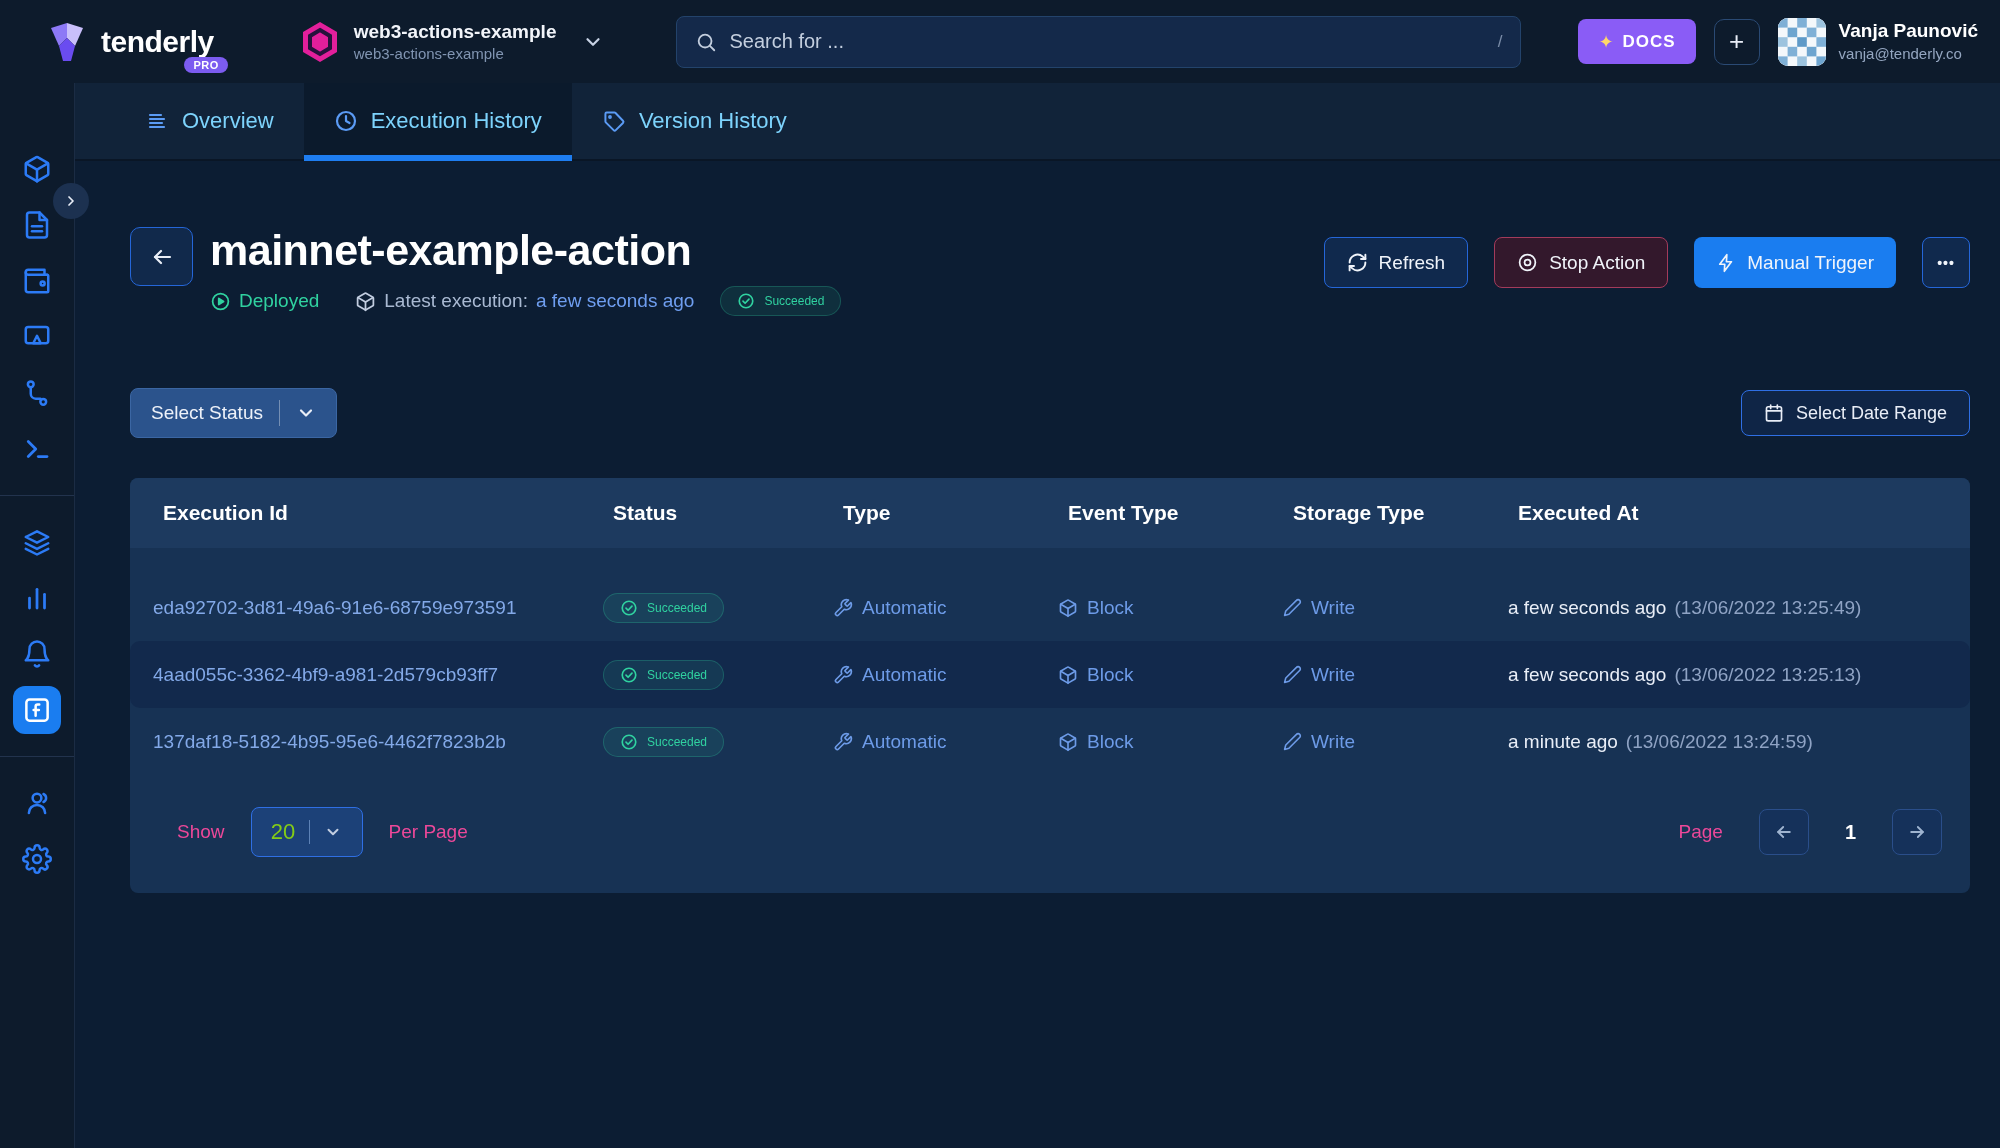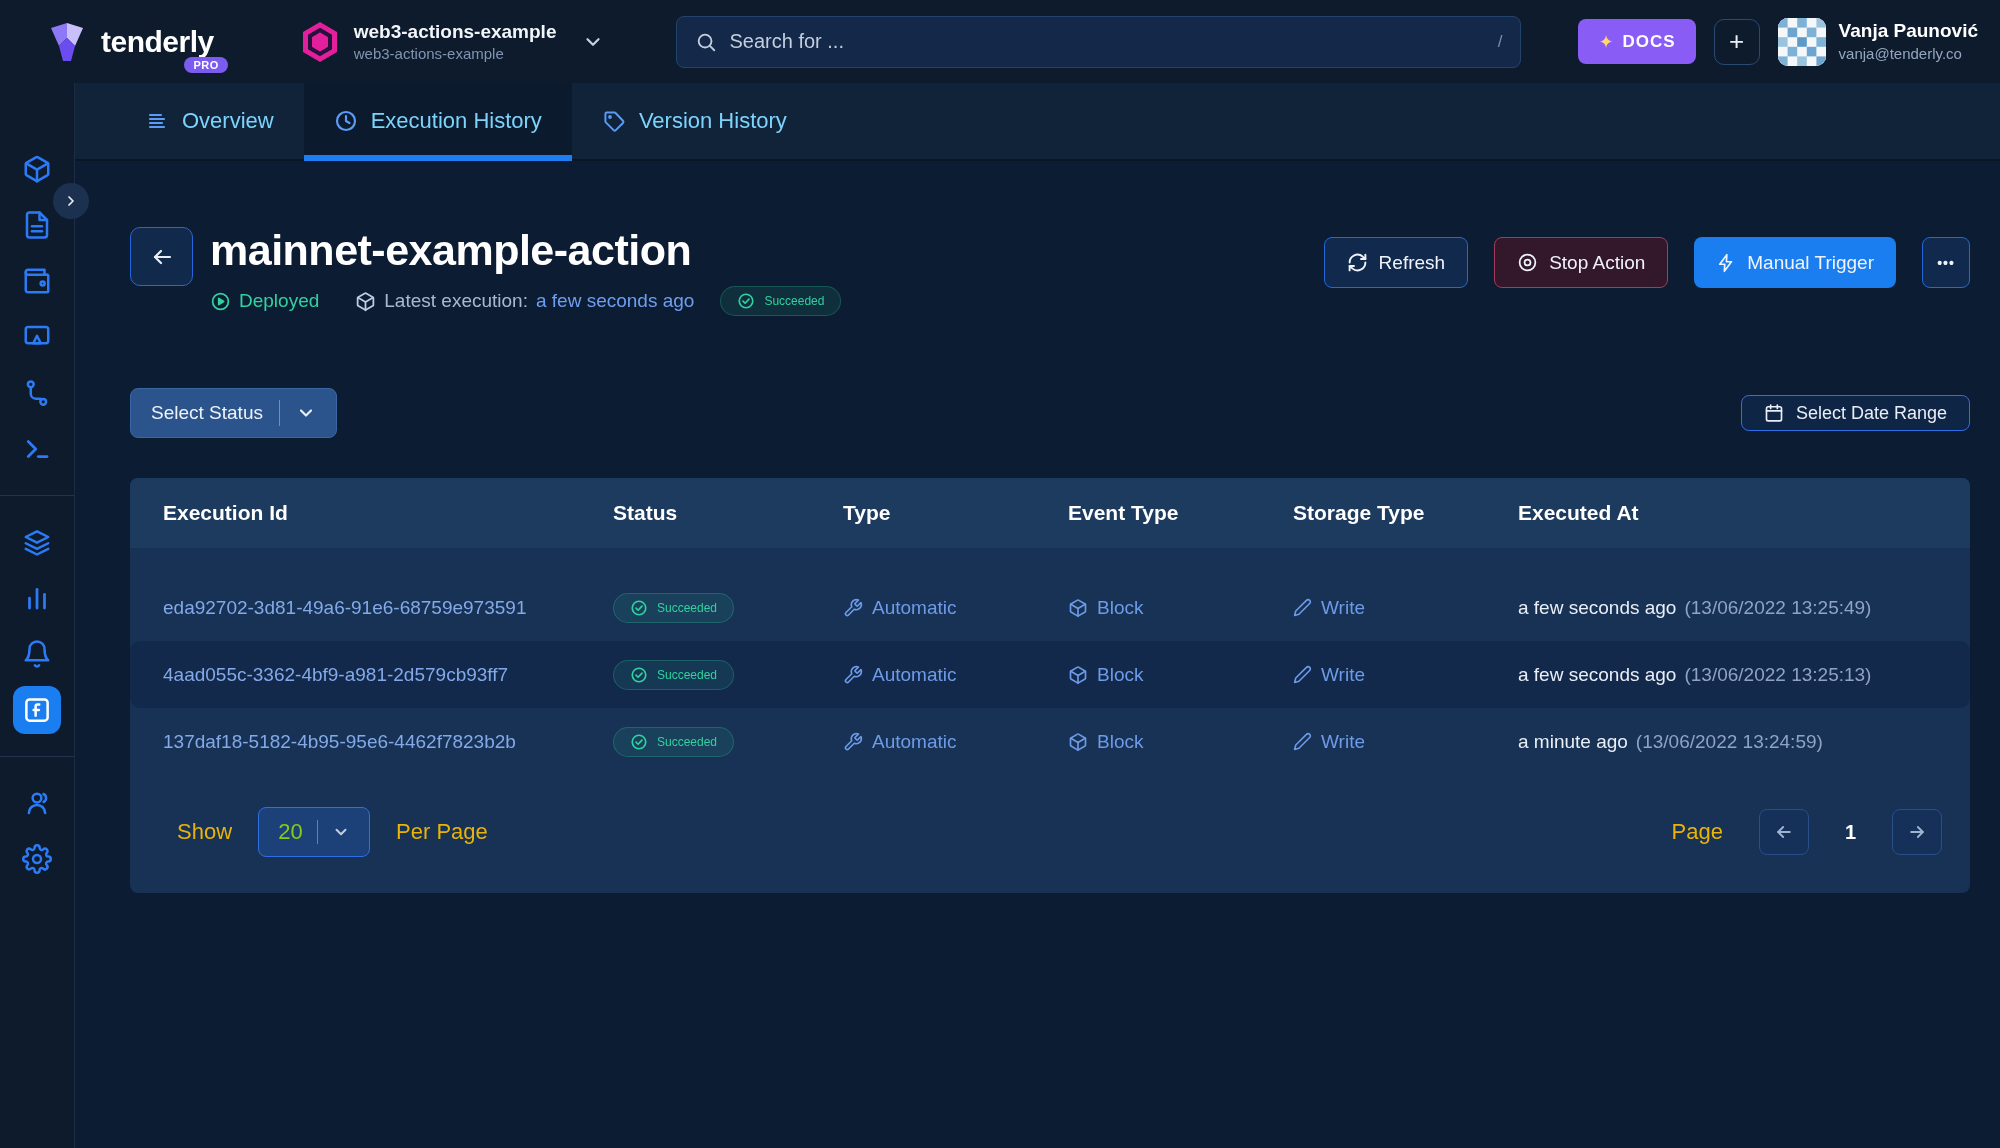--- a/index.html
+++ b/index.html
@@ -133,48 +133,48 @@
 
   
   .filter-row { display: flex; align-items: center; justify-content: space-between; margin-top: 72px; }
   .select-status {
     height: 50px; background: #2b538c; border: 1px solid #3b66a3; border-radius: 8px;
     display: flex; align-items: center; padding: 0 20px; gap: 16px; cursor: pointer;
   }
   .select-status-label { font-size: 19px; color: #eef2f9; }
   .select-divider { width: 1px; height: 26px; background: rgba(255,255,255,0.35); }
   .date-range-btn {
-    height: 36px; background: #0f2546; border: 1.5px solid #2f6fe4; border-radius: 8px;
+    height: 46px; background: #0f2546; border: 1.5px solid #2f6fe4; border-radius: 8px;
     display: flex; align-items: center; gap: 12px; padding: 0 22px;
     color: #e9eef7; font-size: 18px; cursor: pointer; font-family: inherit;
   }
 
   
   .card { margin-top: 40px; background: #173254; border-radius: 8px; overflow: hidden; }
   .thead {
     display: grid; grid-template-columns: 450px 230px 225px 225px 225px auto;
     background: #1d3a5f; height: 70px; align-items: center; padding: 0 0 0 33px;
   }
   .th { font-size: 21px; font-weight: 700; color: #ffffff; }
   .tbody { padding-top: 26px; }
   .trow {
     display: grid; grid-template-columns: 450px 230px 225px 225px 225px auto;
-    height: 67px; align-items: center; padding-left: 33px; cursor: pointer;
+    height: 67px; align-items: center; padding-left: 23px; cursor: pointer;
   }
   .trow.alt { background: #12294c; border-radius: 10px; }
   .cell { font-size: 19px; }
   .id-cell { color: #83a9e8; }
   .icon-cell { display: flex; align-items: center; gap: 9px; color: #6d9be8; }
   .exec-cell { color: #e9eef7; }
   .exec-ts { color: #8fa3c4; margin-left: 8px; }
 
   .pagination {
     display: flex; align-items: center; margin: 32px 0 0 0; padding: 0 28px 36px 47px;
   }
-  .pag-label { color: #eab308; font-size: 22px; }
+  .pag-label { color: #ec4899; font-size: 19px; }
   .per-page-select {
     margin: 0 26px; height: 50px; width: 112px; background: #1c4178; border: 1.5px solid #2f6fe4;
     border-radius: 8px; display: flex; align-items: center; justify-content: center; gap: 14px; cursor: pointer;
   }
   .per-page-value { color: #84cc16; font-size: 22px; }
   .pag-right { margin-left: auto; display: flex; align-items: center; gap: 36px; }
   .page-btn {
     width: 50px; height: 46px; background: #15315a; border: 1.5px solid #2a4e8a; border-radius: 8px;
     color: #9fb4d0; display: flex; align-items: center; justify-content: center; cursor: pointer;
   }

